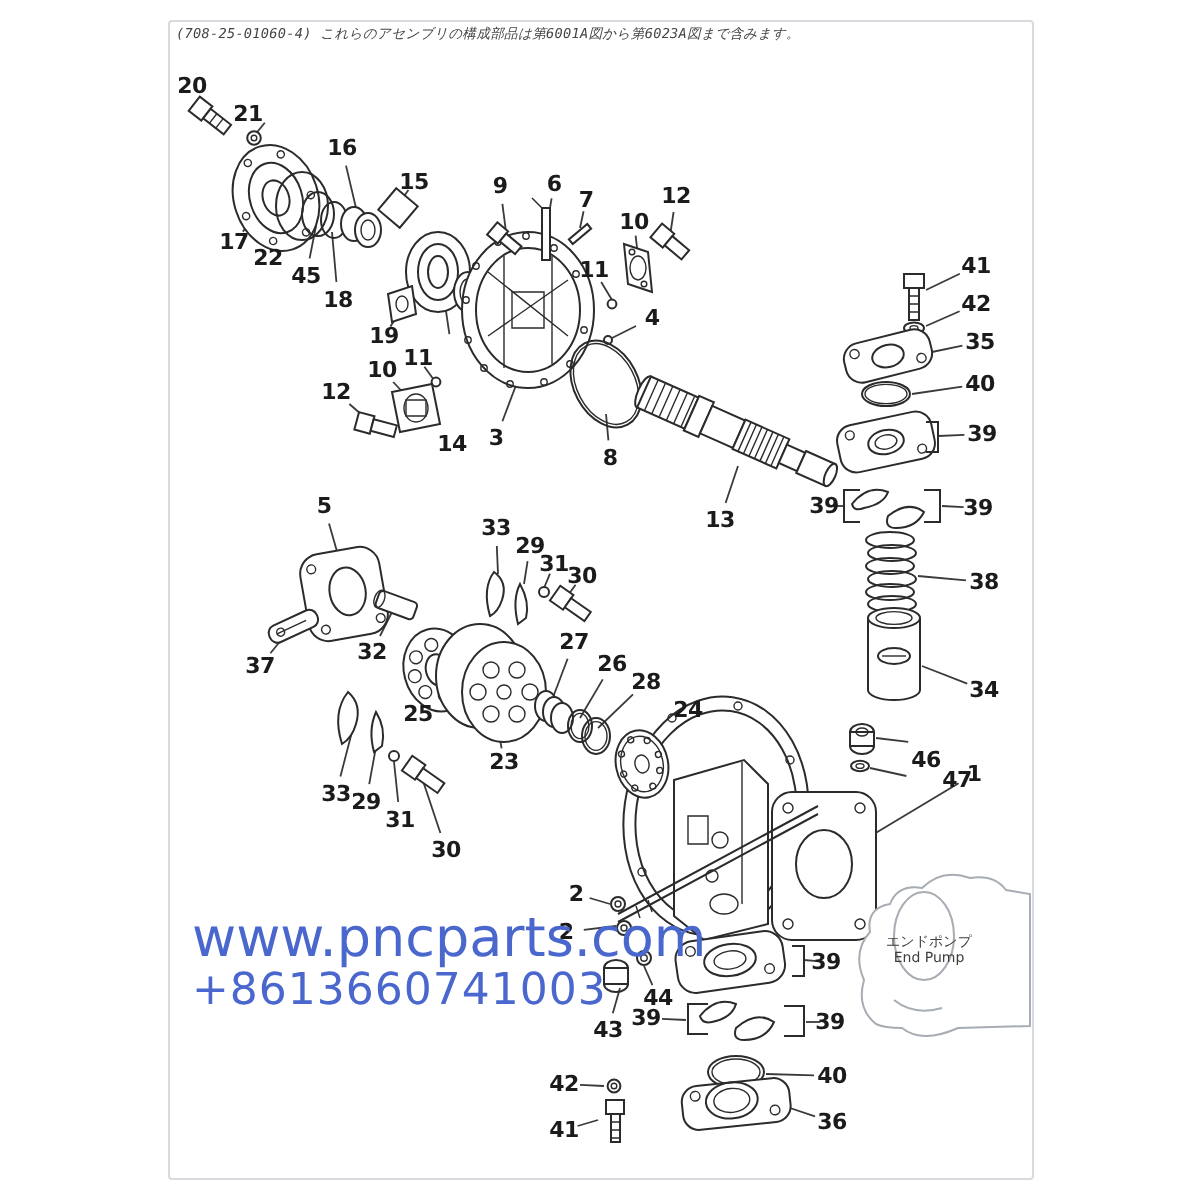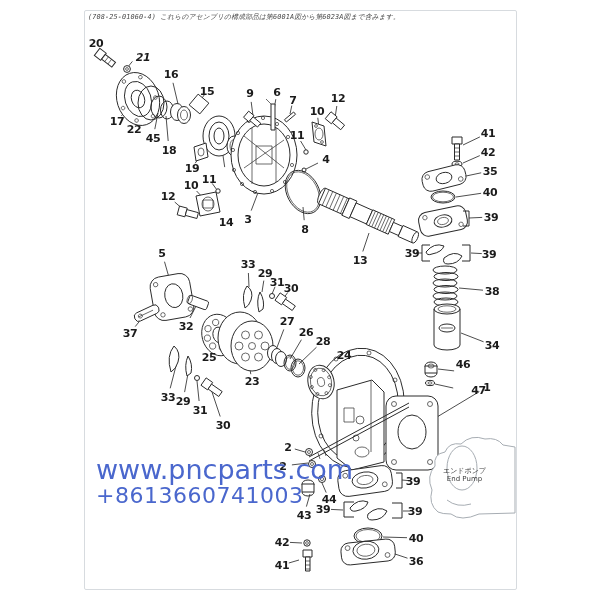--- a/index.html
+++ b/index.html
@@ -467,21 +467,21 @@
 
     <g>
       <path class="ghost" d="M438,512 q-10,-8 -6,-22 q-6,-14 3,-24 q-2,-12 10,-14 q4,-10 16,-8 q10,-10 24,-5 q12,-2 18,6 l12,2 v66 l-36,1 q-18,8 -28,0 q-9,0 -13,-2 z"></path>
       <ellipse class="ghost" cx="462" cy="468" rx="15" ry="22"></ellipse>
       <path class="ghost" d="M447,500 q10,8 24,4"></path>
     </g>
   </svg>
 
   <div id="labels">
       <span class="plabel" style="left: 96px; top: 43px;">20</span>
-      <span class="plabel" style="left: 143px; top: 57px; font-style: italic;">21</span>
+      <span class="plabel" style="left: 124px; top: 57px;">21</span>
       <span class="plabel" style="left: 171px; top: 74px;">16</span>
       <span class="plabel" style="left: 207px; top: 91px;">15</span>
       <span class="plabel" style="left: 250px; top: 93px;">9</span>
       <span class="plabel" style="left: 277px; top: 92px;">6</span>
       <span class="plabel" style="left: 293px; top: 100px;">7</span>
       <span class="plabel" style="left: 338px; top: 98px;">12</span>
       <span class="plabel" style="left: 317px; top: 111px;">10</span>
       <span class="plabel" style="left: 117px; top: 121px;">17</span>
       <span class="plabel" style="left: 134px; top: 129px;">22</span>
       <span class="plabel" style="left: 488px; top: 133px;">41</span>
@@ -510,21 +510,21 @@
       <span class="plabel" style="left: 291px; top: 288px;">30</span>
       <span class="plabel" style="left: 492px; top: 291px;">38</span>
       <span class="plabel" style="left: 287px; top: 321px;">27</span>
       <span class="plabel" style="left: 186px; top: 326px;">32</span>
       <span class="plabel" style="left: 306px; top: 332px;">26</span>
       <span class="plabel" style="left: 130px; top: 333px;">37</span>
       <span class="plabel" style="left: 323px; top: 341px;">28</span>
       <span class="plabel" style="left: 492px; top: 345px;">34</span>
       <span class="plabel" style="left: 344px; top: 355px;">24</span>
       <span class="plabel" style="left: 209px; top: 357px;">25</span>
-      <span class="plabel" style="left: 463px; top: 364px; text-align: right;">46</span>
+      <span class="plabel" style="left: 463px; top: 380px; text-align: right;">46</span>
       <span class="plabel" style="left: 252px; top: 381px;">23</span>
       <span class="plabel" style="left: 487px; top: 387px;">1</span>
       <span class="plabel" style="left: 462px; top: 390px; padding-left: 33px;">47</span>
       <span class="plabel" style="left: 168px; top: 397px;">33</span>
       <span class="plabel" style="left: 183px; top: 401px;">29</span>
       <span class="plabel" style="left: 200px; top: 410px;">31</span>
       <span class="plabel" style="left: 223px; top: 425px;">30</span>
       <span class="plabel" style="left: 288px; top: 447px;">2</span>
       <span class="plabel" style="left: 283px; top: 466px;">2</span>
       <span class="plabel" style="left: 413px; top: 481px;">39</span>

